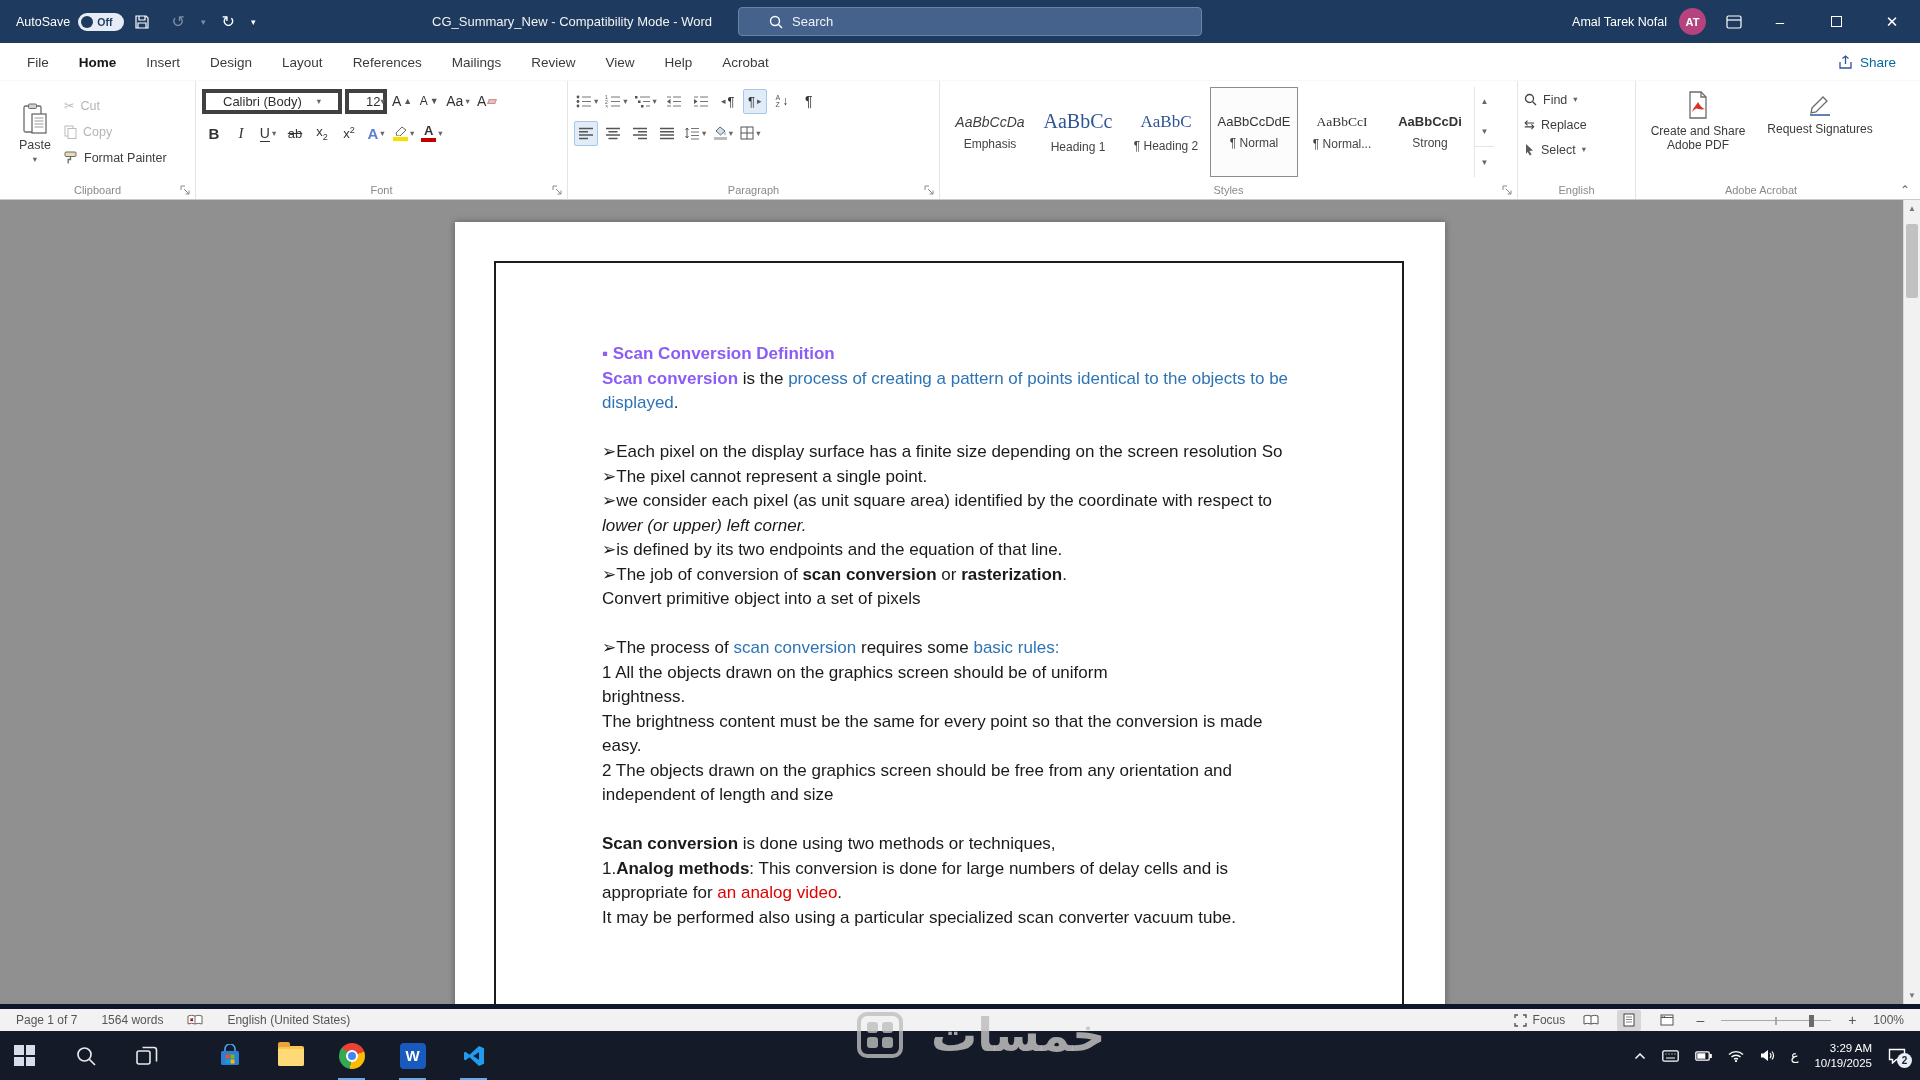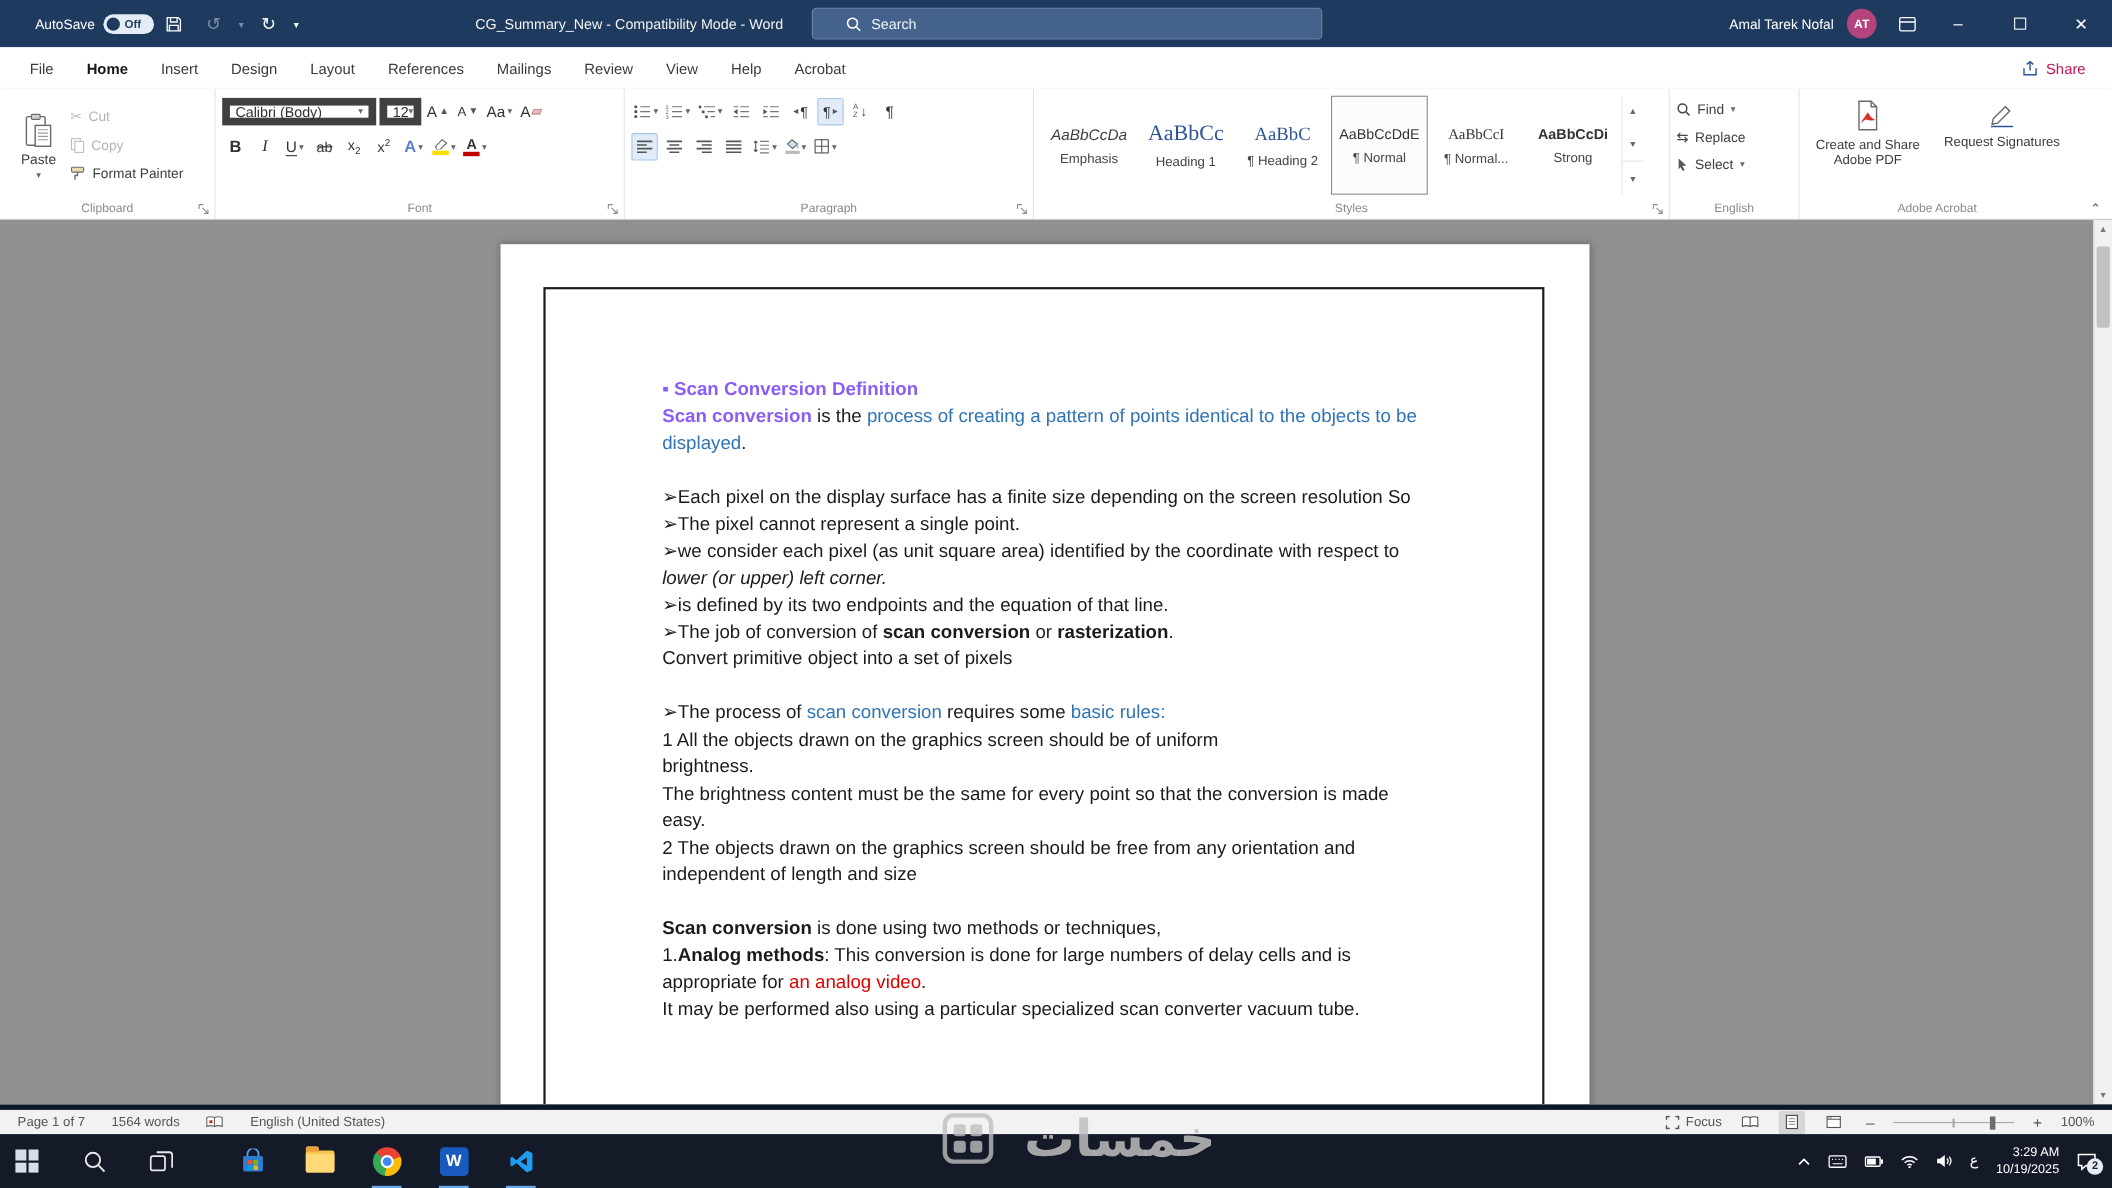--- a/index.html
+++ b/index.html
@@ -1,51 +1,51 @@
 <!DOCTYPE html>
 <html><head>
 <meta charset="utf-8">
 <style>
   *{margin:0;padding:0;box-sizing:border-box}
   html,body{width:1920px;height:1080px;overflow:hidden;font-family:"Liberation Sans",sans-serif;background:#fff;position:relative}
   svg{display:block}
 
   
   .titlebar{position:absolute;top:0;left:0;right:0;height:43px;background:#1e3a5e;display:flex;align-items:center;color:#fff}
-  .autosave{display:flex;align-items:center;gap:8px;margin-left:32px;font-size:12.5px}
+  .autosave{display:flex;align-items:center;gap:8px;margin-left:16px;font-size:12.5px}
   .pill{width:46px;height:18px;border-radius:9px;background:#e6ecf5;color:#1e3a5e;display:flex;align-items:center;font-size:10.5px;font-weight:bold}
   .knob{width:12px;height:12px;border-radius:50%;background:#1e3a5e;margin:0 4px 0 3px}
   .tbtn{width:36px;height:43px;display:flex;align-items:center;justify-content:center;font-size:16px}
   .tbtn.dim,.tcaret.dim{color:rgba(255,255,255,.42)}
   .tcaret{font-size:9px;width:14px;text-align:center}
   .tb-title{position:absolute;left:432px;top:0;height:43px;display:flex;align-items:center;font-size:13px;white-space:nowrap;color:#f2f2f2}
   .tb-search{position:absolute;left:738px;top:7px;width:464px;height:29px;background:#44628c;border:1px solid #6b83a6;border-radius:4px;display:flex;align-items:center;padding-left:30px;gap:9px;font-size:13px;color:rgba(255,255,255,.92)}
   .tb-right{position:absolute;right:0;top:0;height:43px;display:flex;align-items:center}
   .username{font-size:12.5px;margin-right:12px}
   .avatar{width:27px;height:27px;border-radius:50%;background:#b5437e;color:#fff;font-size:11px;font-weight:bold;display:flex;align-items:center;justify-content:center;margin-right:10px}
   .winbtn{width:56px;height:43px;display:flex;align-items:center;justify-content:center;font-size:15px;color:#fff}
   .maxbox{width:11px;height:11px;border:1.3px solid #fff}
 
   
   .menubar{position:absolute;top:43px;left:0;right:0;height:38px;background:#fff;display:flex;align-items:center}
   .mtabs{display:flex;height:100%;margin-left:12px}
   .mtab{padding:0 15px;height:100%;display:flex;align-items:center;font-size:13.5px;color:#3b3b3b}
   .mtab.active{font-weight:bold;color:#161616}
-  .share{position:absolute;right:24px;display:flex;align-items:flex-start;gap:7px;font-size:13.5px;color:#be185d}
+  .share{position:absolute;right:24px;display:flex;align-items:flex-start;gap:7px;font-size:13.5px;color:#0369a1}
 
   
   .ribbon{position:absolute;top:81px;left:0;right:0;height:119px;background:#fff;border-bottom:1px solid #c9c9c9;box-shadow:0 1px 3px rgba(0,0,0,.18);display:flex;color:#3f3f3f}
   .rgroup{position:relative;height:100%;border-right:1px solid #e4e4e4;padding:6px 6px 18px 6px;flex:none}
   .rlabel{position:absolute;bottom:3px;left:0;right:0;text-align:center;font-size:11px;color:#8a8a8a}
   .launcher{position:absolute;bottom:4px;right:5px}
   .caret{font-size:8.5px;color:#666;line-height:1}
   .rrow{display:flex;align-items:center;gap:3px;height:28px}
   .ibtn{height:25px;min-width:24px;padding:0 2px;display:flex;align-items:center;justify-content:center;gap:2px;border-radius:2px}
   .ibtn.sel{background:#e2ecf8;border:1px solid #a5c7ea}
-  .combo{height:25px;border:7px solid #404040;background:#fff;display:flex;align-items:center;justify-content:space-between;padding:0 5px;font-size:13px;color:#2f2f2f}
+  .combo{height:25px;border:4px solid #404040;background:#fff;display:flex;align-items:center;justify-content:space-between;padding:0 17px;font-size:13px;color:#2f2f2f}
   
   .clip-wrap{display:flex}
   .paste{width:58px;height:92px;display:flex;flex-direction:column;align-items:center;justify-content:center;gap:3px;font-size:12.5px}
   .clipcol{display:flex;flex-direction:column;gap:5px;padding-top:8px;font-size:12.5px;white-space:nowrap}
   .crow{display:flex;align-items:center;gap:6px;height:21px}
   .crow.dim{color:#b5b5b5}
   
   .glyph{font-size:14px;color:#333}
   .fx-a{font-weight:bold;color:#5b7fd4;font-size:15px}
   .colbar{display:flex;flex-direction:column;align-items:center;line-height:1}

